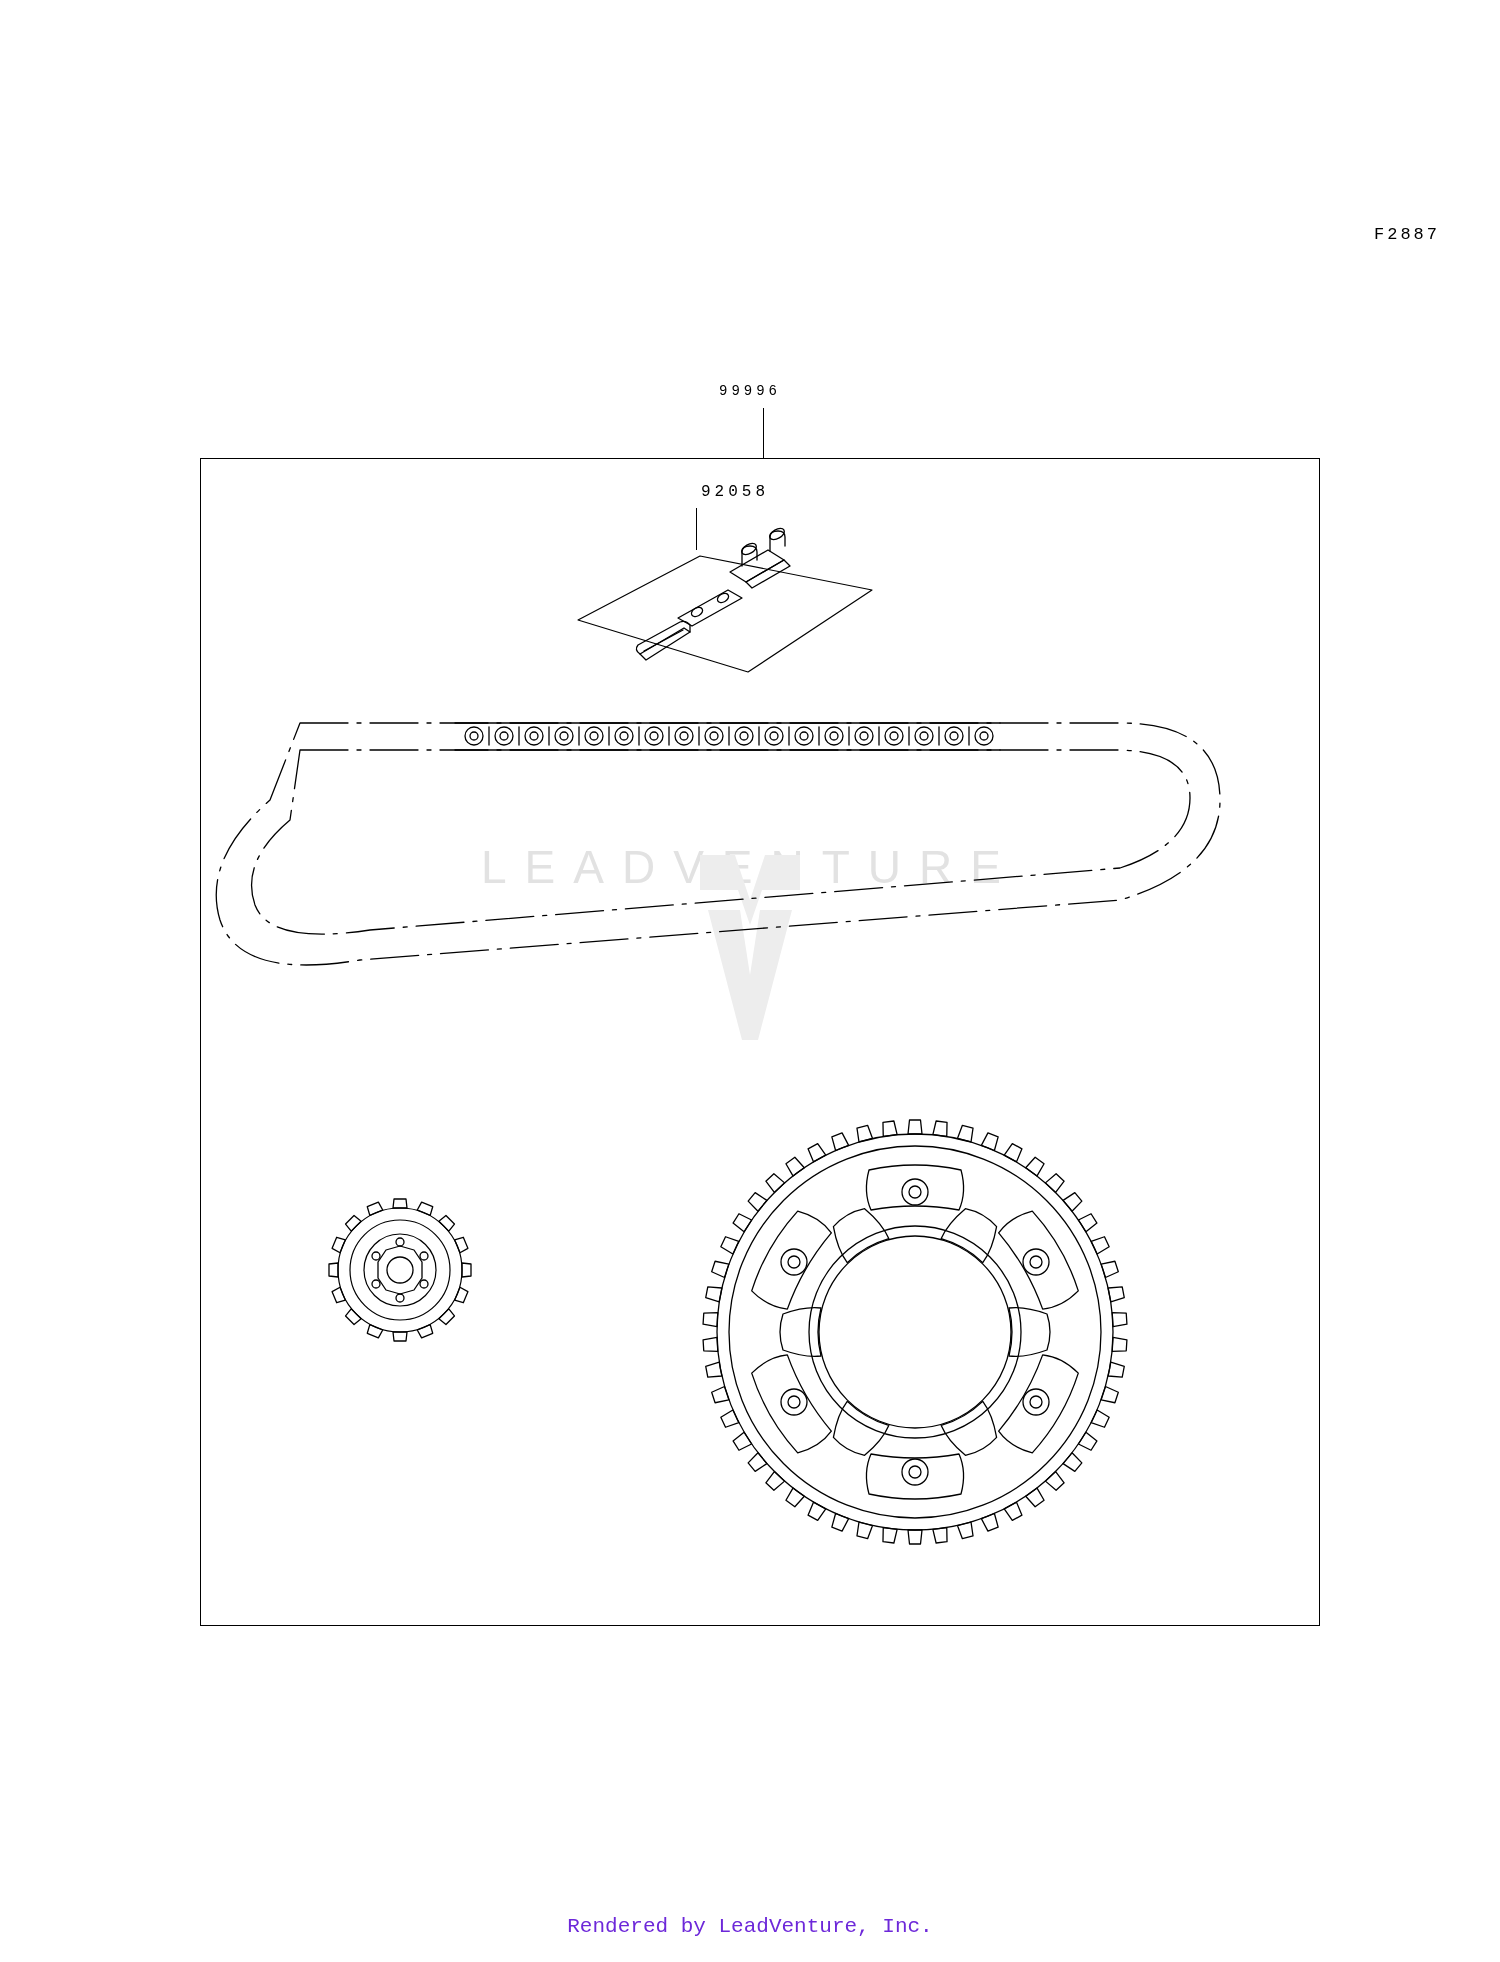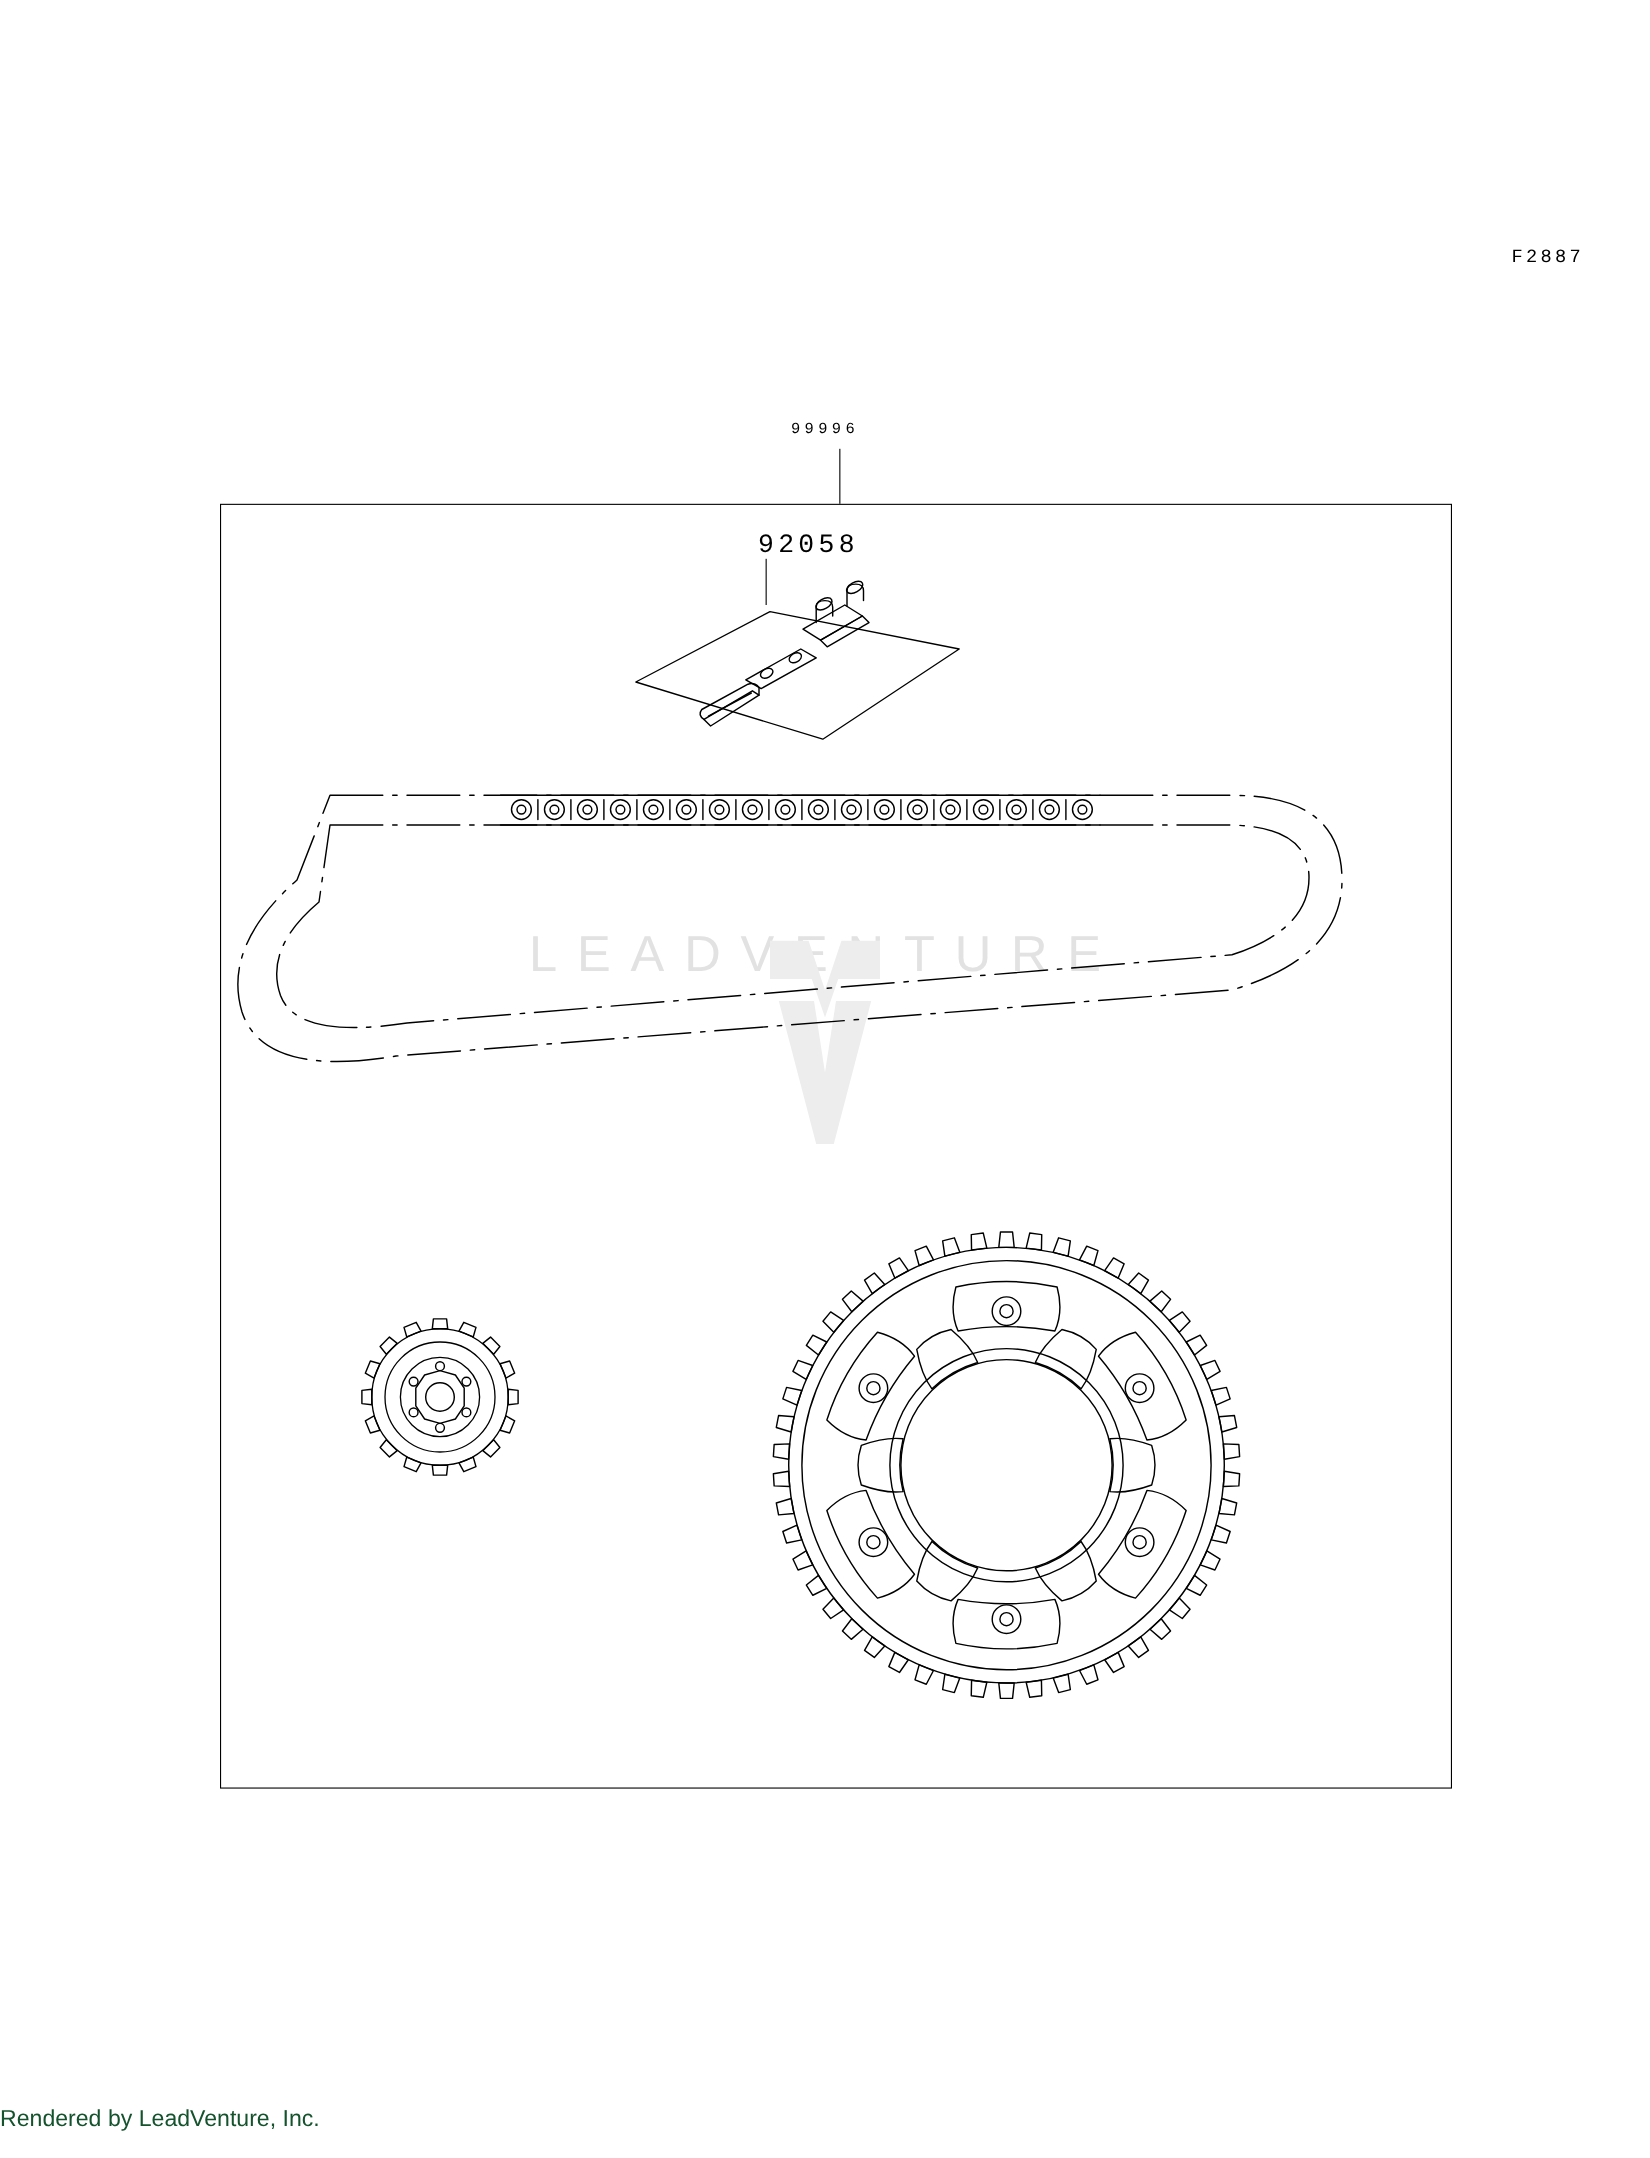--- a/index.html
+++ b/index.html
@@ -55,21 +55,21 @@
     border: 1px solid #000;
     box-sizing: border-box;
   }
   .link-label {
     position: absolute;
     top: 483px;
     left: 585px;
     width: 300px;
     text-align: center;
     font-family: "Liberation Mono", monospace;
-    font-size: 24px;
+    font-size: 16px;
     letter-spacing: 4px;
   }
   .link-leader {
     position: absolute;
     left: 696px;
     top: 508px;
     width: 1px;
     height: 42px;
     background: #000;
   }
@@ -97,23 +97,24 @@
     top: 855px;
     width: 120px;
     height: 200px;
     color: #ededed;
   }
   .footer {
     position: absolute;
     left: 0;
     top: 1915px;
     width: 1500px;
-    font-family: Liberation Sans, sans-serif;
+    text-align: center;
+    font-family: Liberation Mono, monospace;
     font-size: 21px;
-    color: #14532d;
+    color: #6d28d9;
   }
   svg { display: block; }
 </style>
 </head>
 <body>
 
 <div class="page">
 
   <div class="diagram-code">F2887</div>
 

